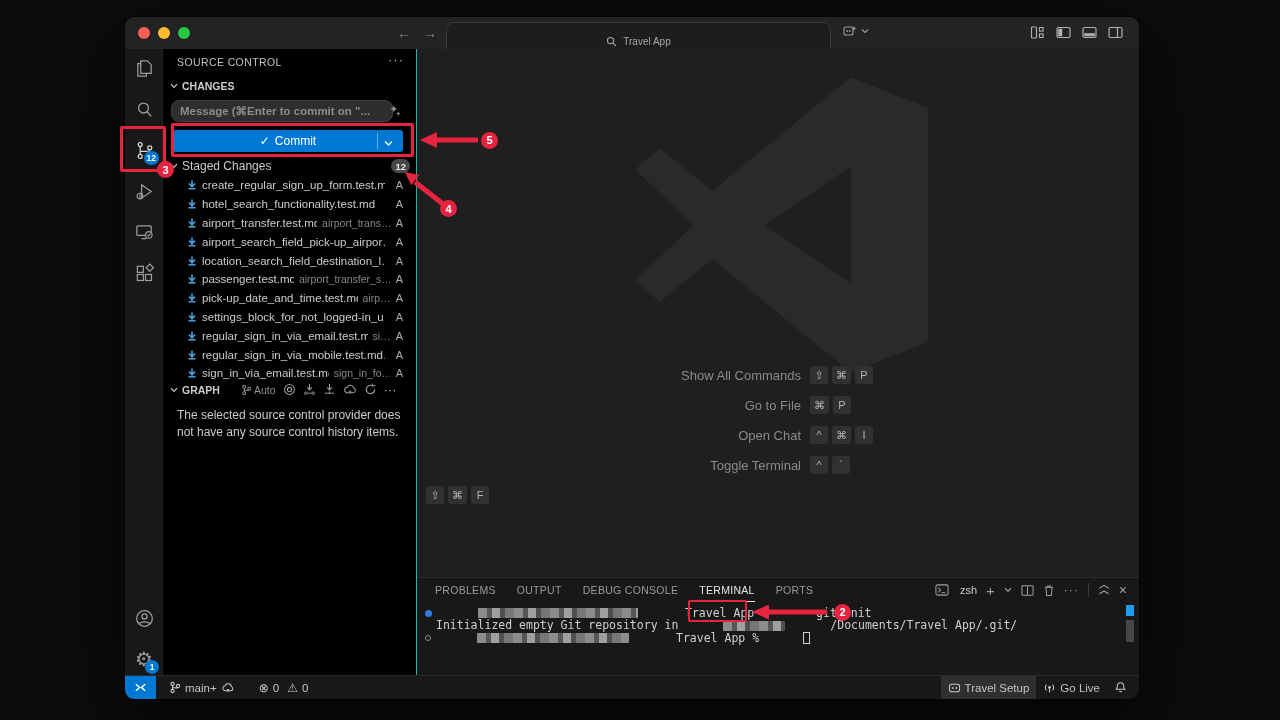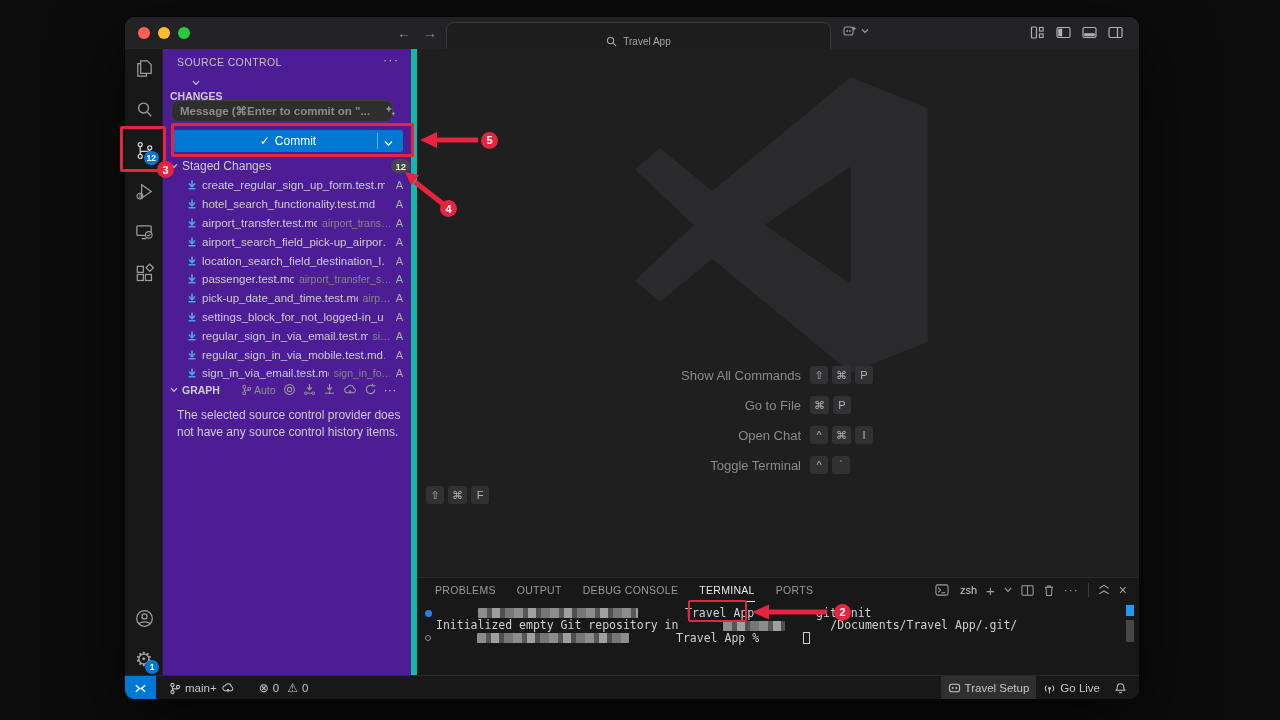--- a/index.html
+++ b/index.html
@@ -23,25 +23,25 @@
   .layoutctl{position:absolute;right:16px;top:8px;display:flex;gap:11px;color:#b0b0b0;}
 
   
   .wbody{position:absolute;left:0;top:32px;right:0;bottom:24px;}
   .activitybar{position:absolute;left:0;top:0;width:38px;height:100%;background:#181818;border-right:1px solid #242424;}
   .ab-icon{position:absolute;left:0;width:38px;height:38px;display:flex;align-items:center;justify-content:center;color:#9d9d9d;}
   .ab-icon.active{color:#d7d7d7;}
   .ab-badge{position:absolute;right:4px;bottom:4px;min-width:14px;height:14px;border-radius:8px;background:#0078d4;
             color:#fff;font-size:8.5px;font-weight:bold;display:flex;align-items:center;justify-content:center;padding:0 3px;}
 
-  .sidebar{position:absolute;left:38px;top:0;width:254px;height:100%;background:#4c1d95;border-right:6px solid #14b8a6;font-size:12px;color:#cccccc;}
+  .sidebar{position:absolute;left:38px;top:0;width:254px;height:100%;background:#000000;border-right:1px solid #14b8a6;font-size:12px;color:#cccccc;}
   .sc-title{position:absolute;left:14px;top:7px;font-size:10.5px;letter-spacing:.4px;color:#c0c0c0;}
   .sc-more{position:absolute;right:12px;top:3px;color:#bdbdbd;font-size:13px;letter-spacing:1px;}
   .row-twist{display:flex;align-items:center;gap:4px;font-size:10.5px;font-weight:bold;color:#cccccc;}
-  .changes-row{position:absolute;left:7px;top:31px;flex-direction:column;}
+  .changes-row{position:absolute;left:7px;top:31px;}
   .msg-input{position:absolute;left:8px;top:51px;width:222px;height:22px;background:#2e2e2e;border:1px solid #404040;
              border-radius:8px;color:#8c8c8c;font-size:11.5px;padding:0 22px 0 8px;font-family:"Liberation Sans",sans-serif;font-weight:bold;}
   .msg-input::placeholder{color:#8c8c8c;}
   .sparkle{position:absolute;right:14px;top:55px;color:#9a9a9a;}
   .commit-btn{position:absolute;left:10px;top:81px;width:230px;height:22px;background:#0078d4;border:none;border-radius:3px;
               color:#fff;font-size:12px;font-family:"Liberation Sans",sans-serif;display:flex;align-items:center;justify-content:center;gap:5px;cursor:pointer;}
   .commit-sep{position:absolute;left:214px;top:84px;width:1px;height:16px;background:rgba(255,255,255,.4);}
   .commit-chev{position:absolute;left:221px;top:87px;color:#fff;}
   .staged-row{position:absolute;left:7px;top:110px;width:240px;display:flex;align-items:center;}
   .staged-row .row-twist{font-weight:normal;font-size:12px;}
@@ -84,21 +84,21 @@
   .redact{display:inline-block;height:10px;border-radius:1px;margin-right:6px;
           background:repeating-linear-gradient(90deg,#8c8c8c 0 9px,#565656 9px 14px,#9f9f9f 14px 22px,#4f4f4f 22px 27px,#767676 27px 36px);}
   .r1{width:160px}.r2{width:62px;margin:0 4px}.r3{width:152px}
   .indent2{padding-left:11px;}
   .cursor{display:inline-block;width:7px;height:12px;border:1px solid #cfcfcf;margin-left:3px;}
   .term-mark-blue{position:absolute;right:5px;top:27px;width:8px;height:11px;background:#1f9cf0;}
   .term-thumb{position:absolute;right:5px;top:42px;width:8px;height:22px;background:#474747;border-radius:1px;}
 
   
   .statusbar{position:absolute;left:0;right:0;bottom:0;height:24px;background:#181818;border-top:1px solid #2b2b2b;
-             display:flex;align-items:flex-start;color:#c5c5c5;font-size:11.5px;}
+             display:flex;align-items:center;color:#c5c5c5;font-size:11.5px;}
   .remote{width:31px;height:24px;background:#0078d4;border-radius:0 0 0 9px;display:flex;align-items:center;justify-content:center;color:#fff;}
   .sb-item{display:flex;align-items:center;gap:4px;padding:0 7px;height:24px;}
   .sb-right{margin-left:auto;display:flex;align-items:center;}
   .finish{background:#2f2f2f;}
   .glyph{font-size:12px;}
 
   
   .ann-box{position:absolute;border:3px solid #e6243f;border-radius:2px;z-index:50;}
   .ann-badge{position:absolute;width:17px;height:17px;border-radius:50%;background:#e6243f;color:#fff;
              font-size:11px;font-weight:bold;display:flex;align-items:center;justify-content:center;z-index:51;}

